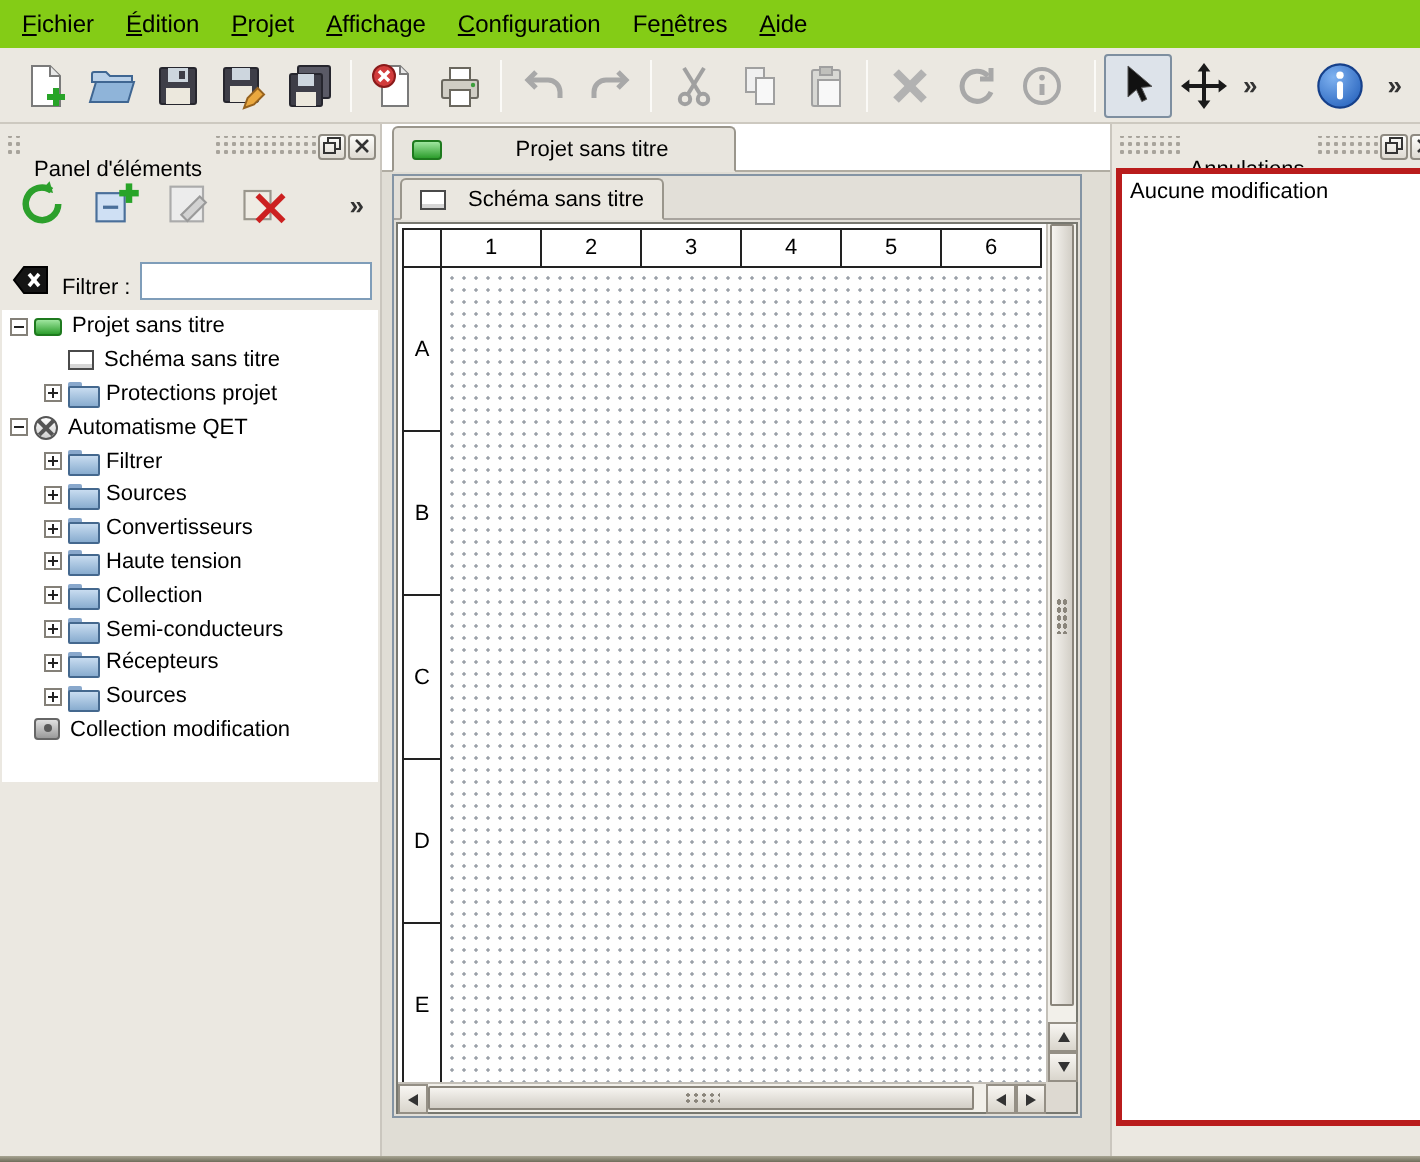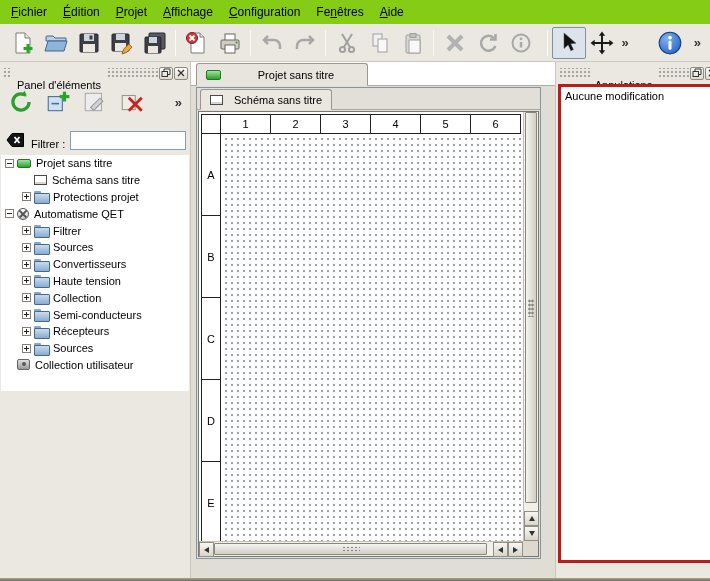--- a/index.html
+++ b/index.html
@@ -392,21 +392,21 @@
         <span class="tlabel">Récepteurs</span>
       </div>
       <div class="trow l1">
         <span class="expander plus"></span>
         <span class="ti ti-folder"></span>
         <span class="tlabel">Sources</span>
       </div>
       <div class="trow l0">
         <span class="exp-spacer"></span>
         <span class="ti ti-user"></span>
-        <span class="tlabel">Collection utilisateur</span>
+        <span class="tlabel">Collection modification</span>
       </div>
     </div>
   </div>
 
   <div class="center-pane">
     <div class="proj-tabbar">
       <div class="proj-tab">
         <span class="ti ti-project" style="width:15px;height:10px;"></span>
         <span class="tab-label">Projet sans titre</span>
       </div>

